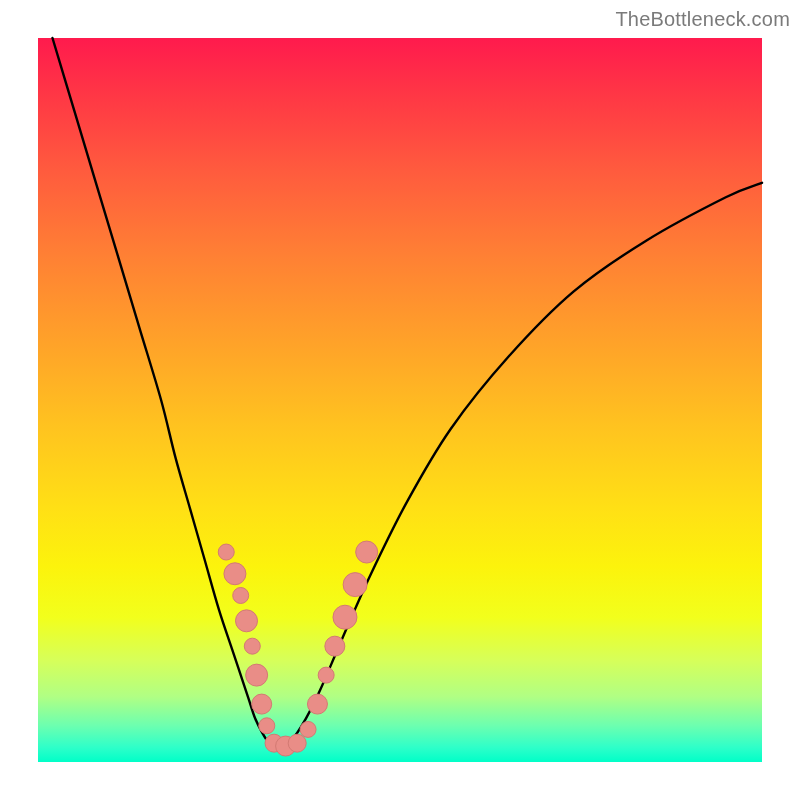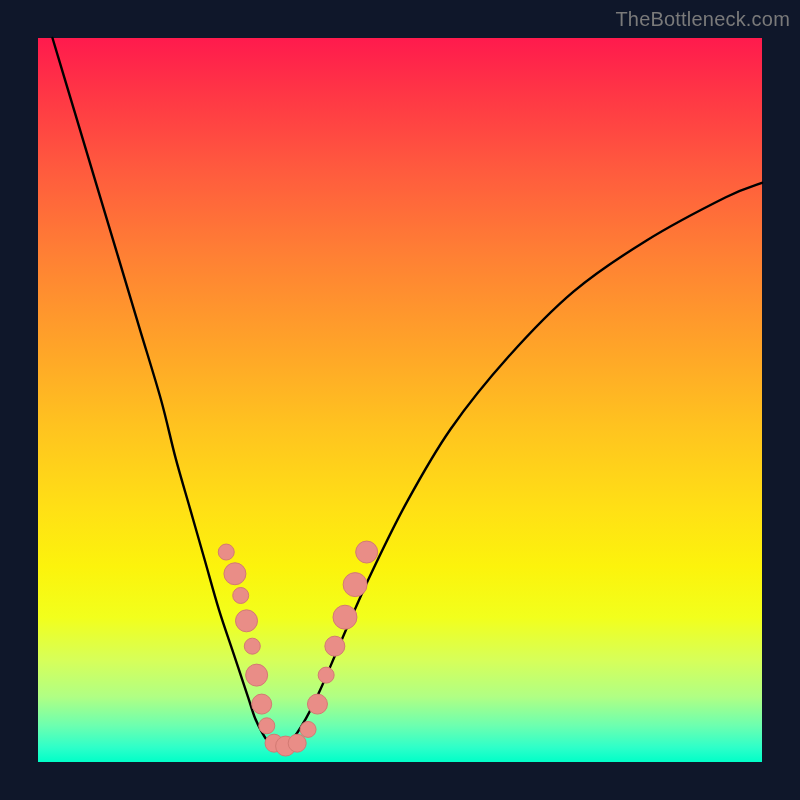--- a/index.html
+++ b/index.html
@@ -10,21 +10,21 @@
     overflow: hidden;
     background: #000;
     font-family: Arial, Helvetica, sans-serif;
   }
   .frame {
     position: absolute;
     top: 0;
     left: 0;
     width: 800px;
     height: 800px;
-    background: #0f172a;
+    background: #ffffff;
   }
   .plot-area {
     position: absolute;
     background: linear-gradient(to bottom,
       #ff1a4d 0%,
       #ff3745 8%,
       #ff5a3e 18%,
       #ff8034 30%,
       #ffa229 42%,
       #ffc41f 54%,

